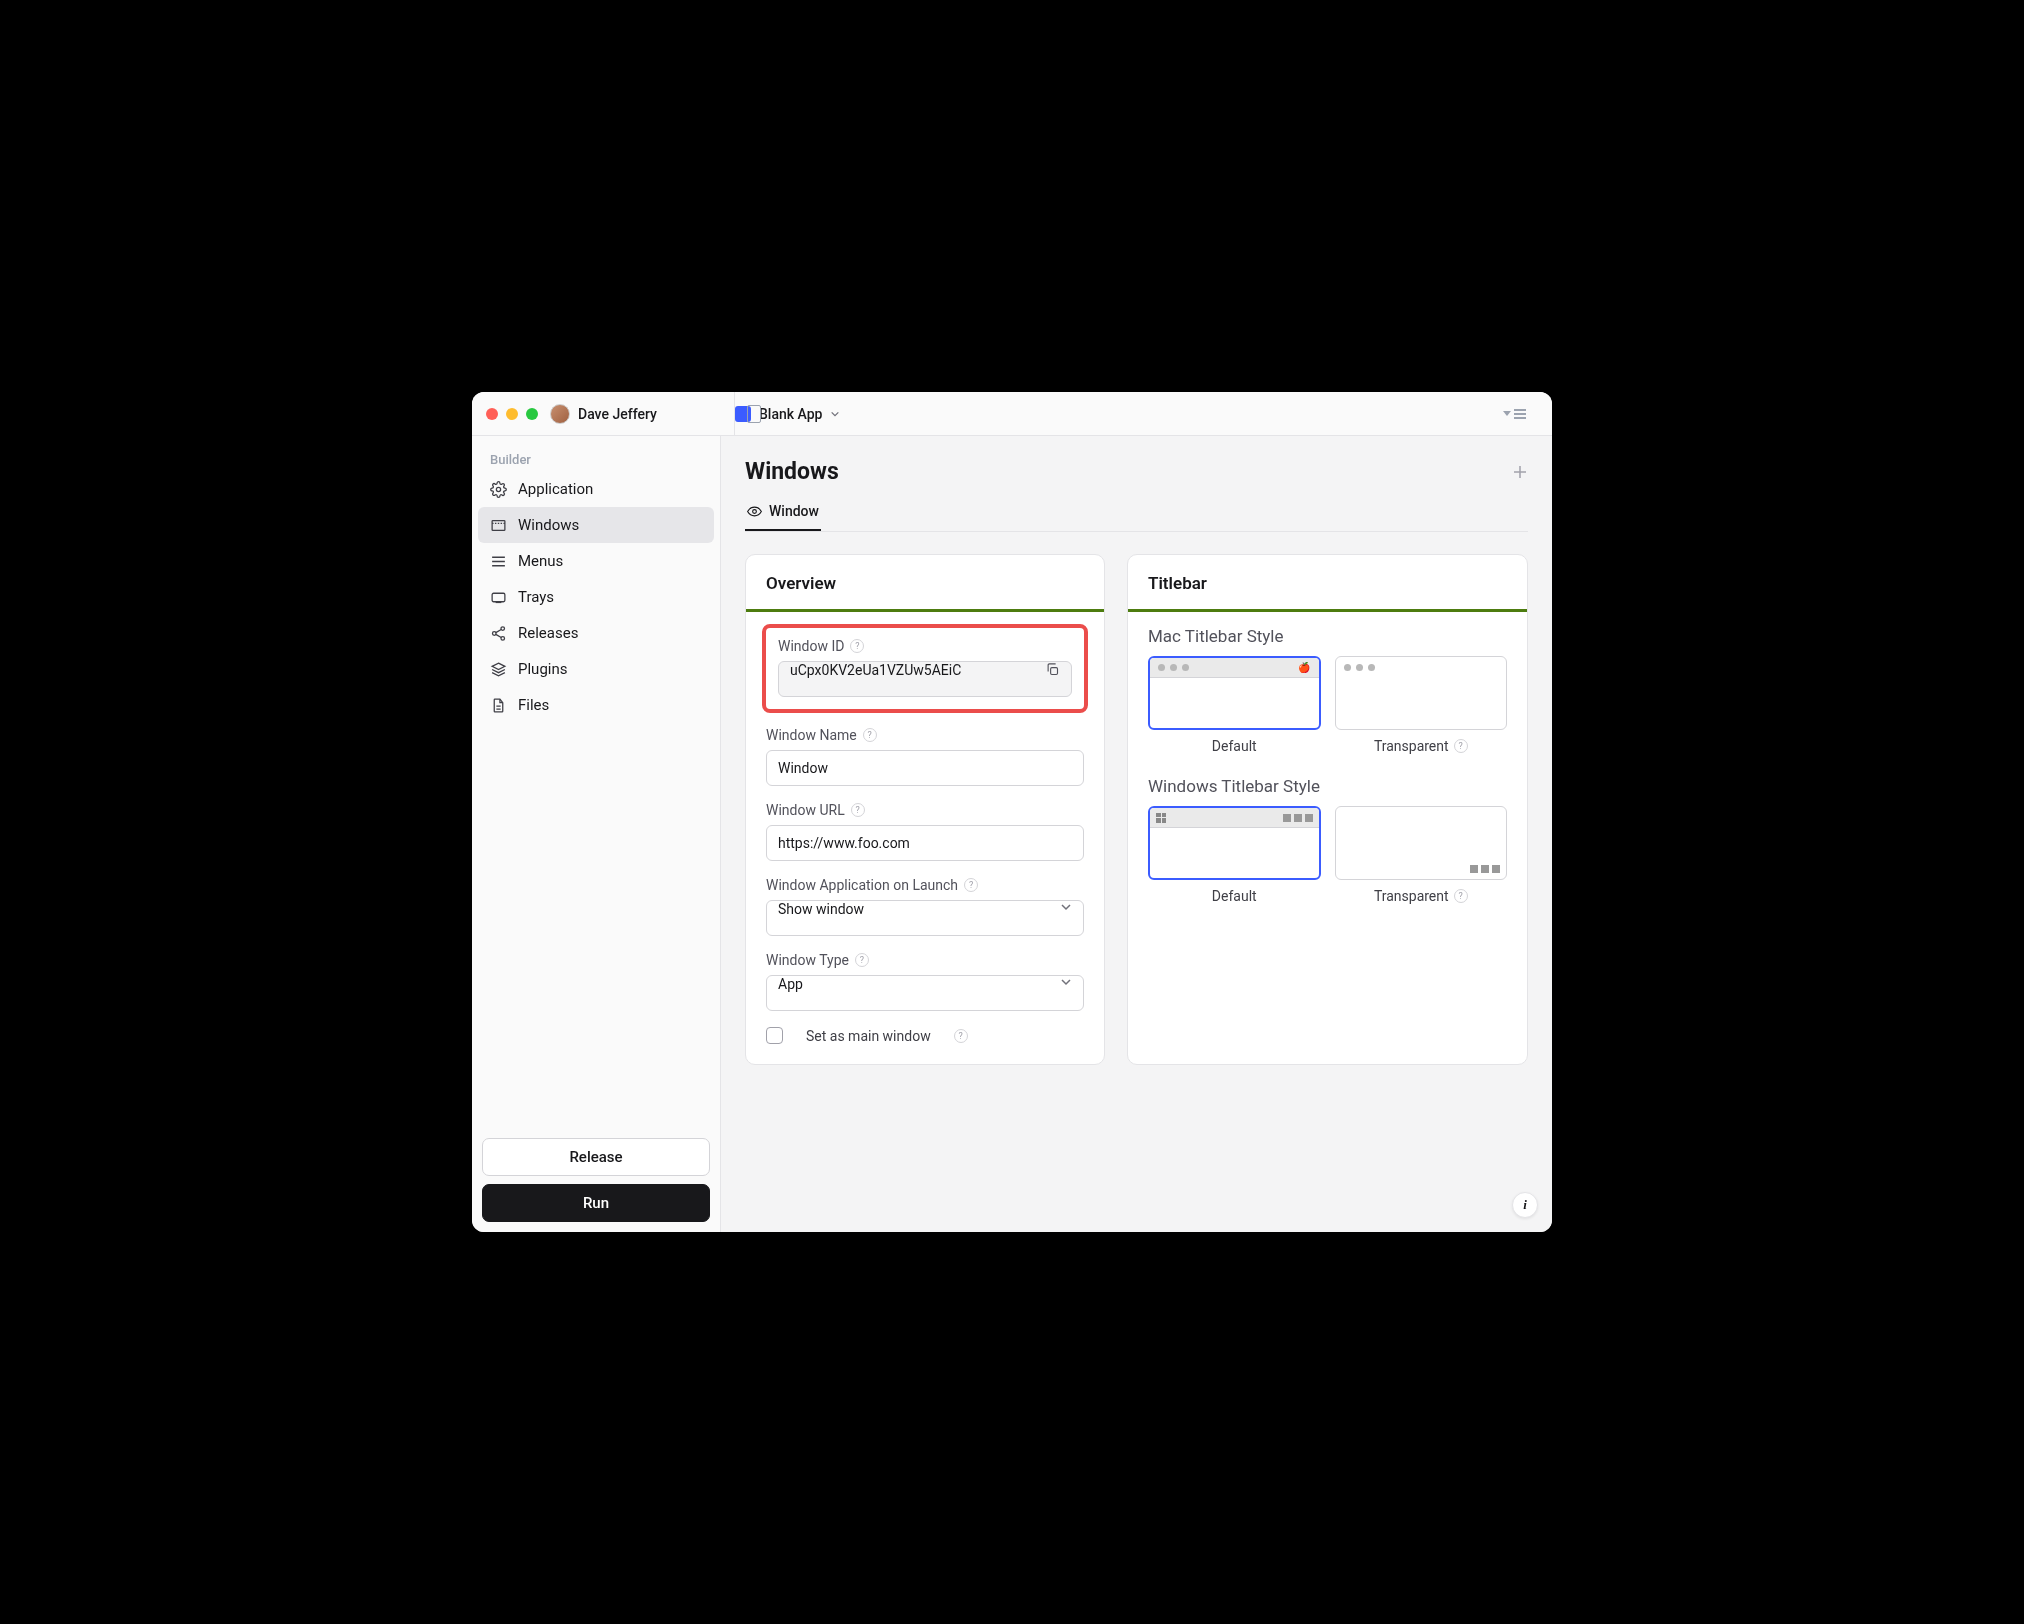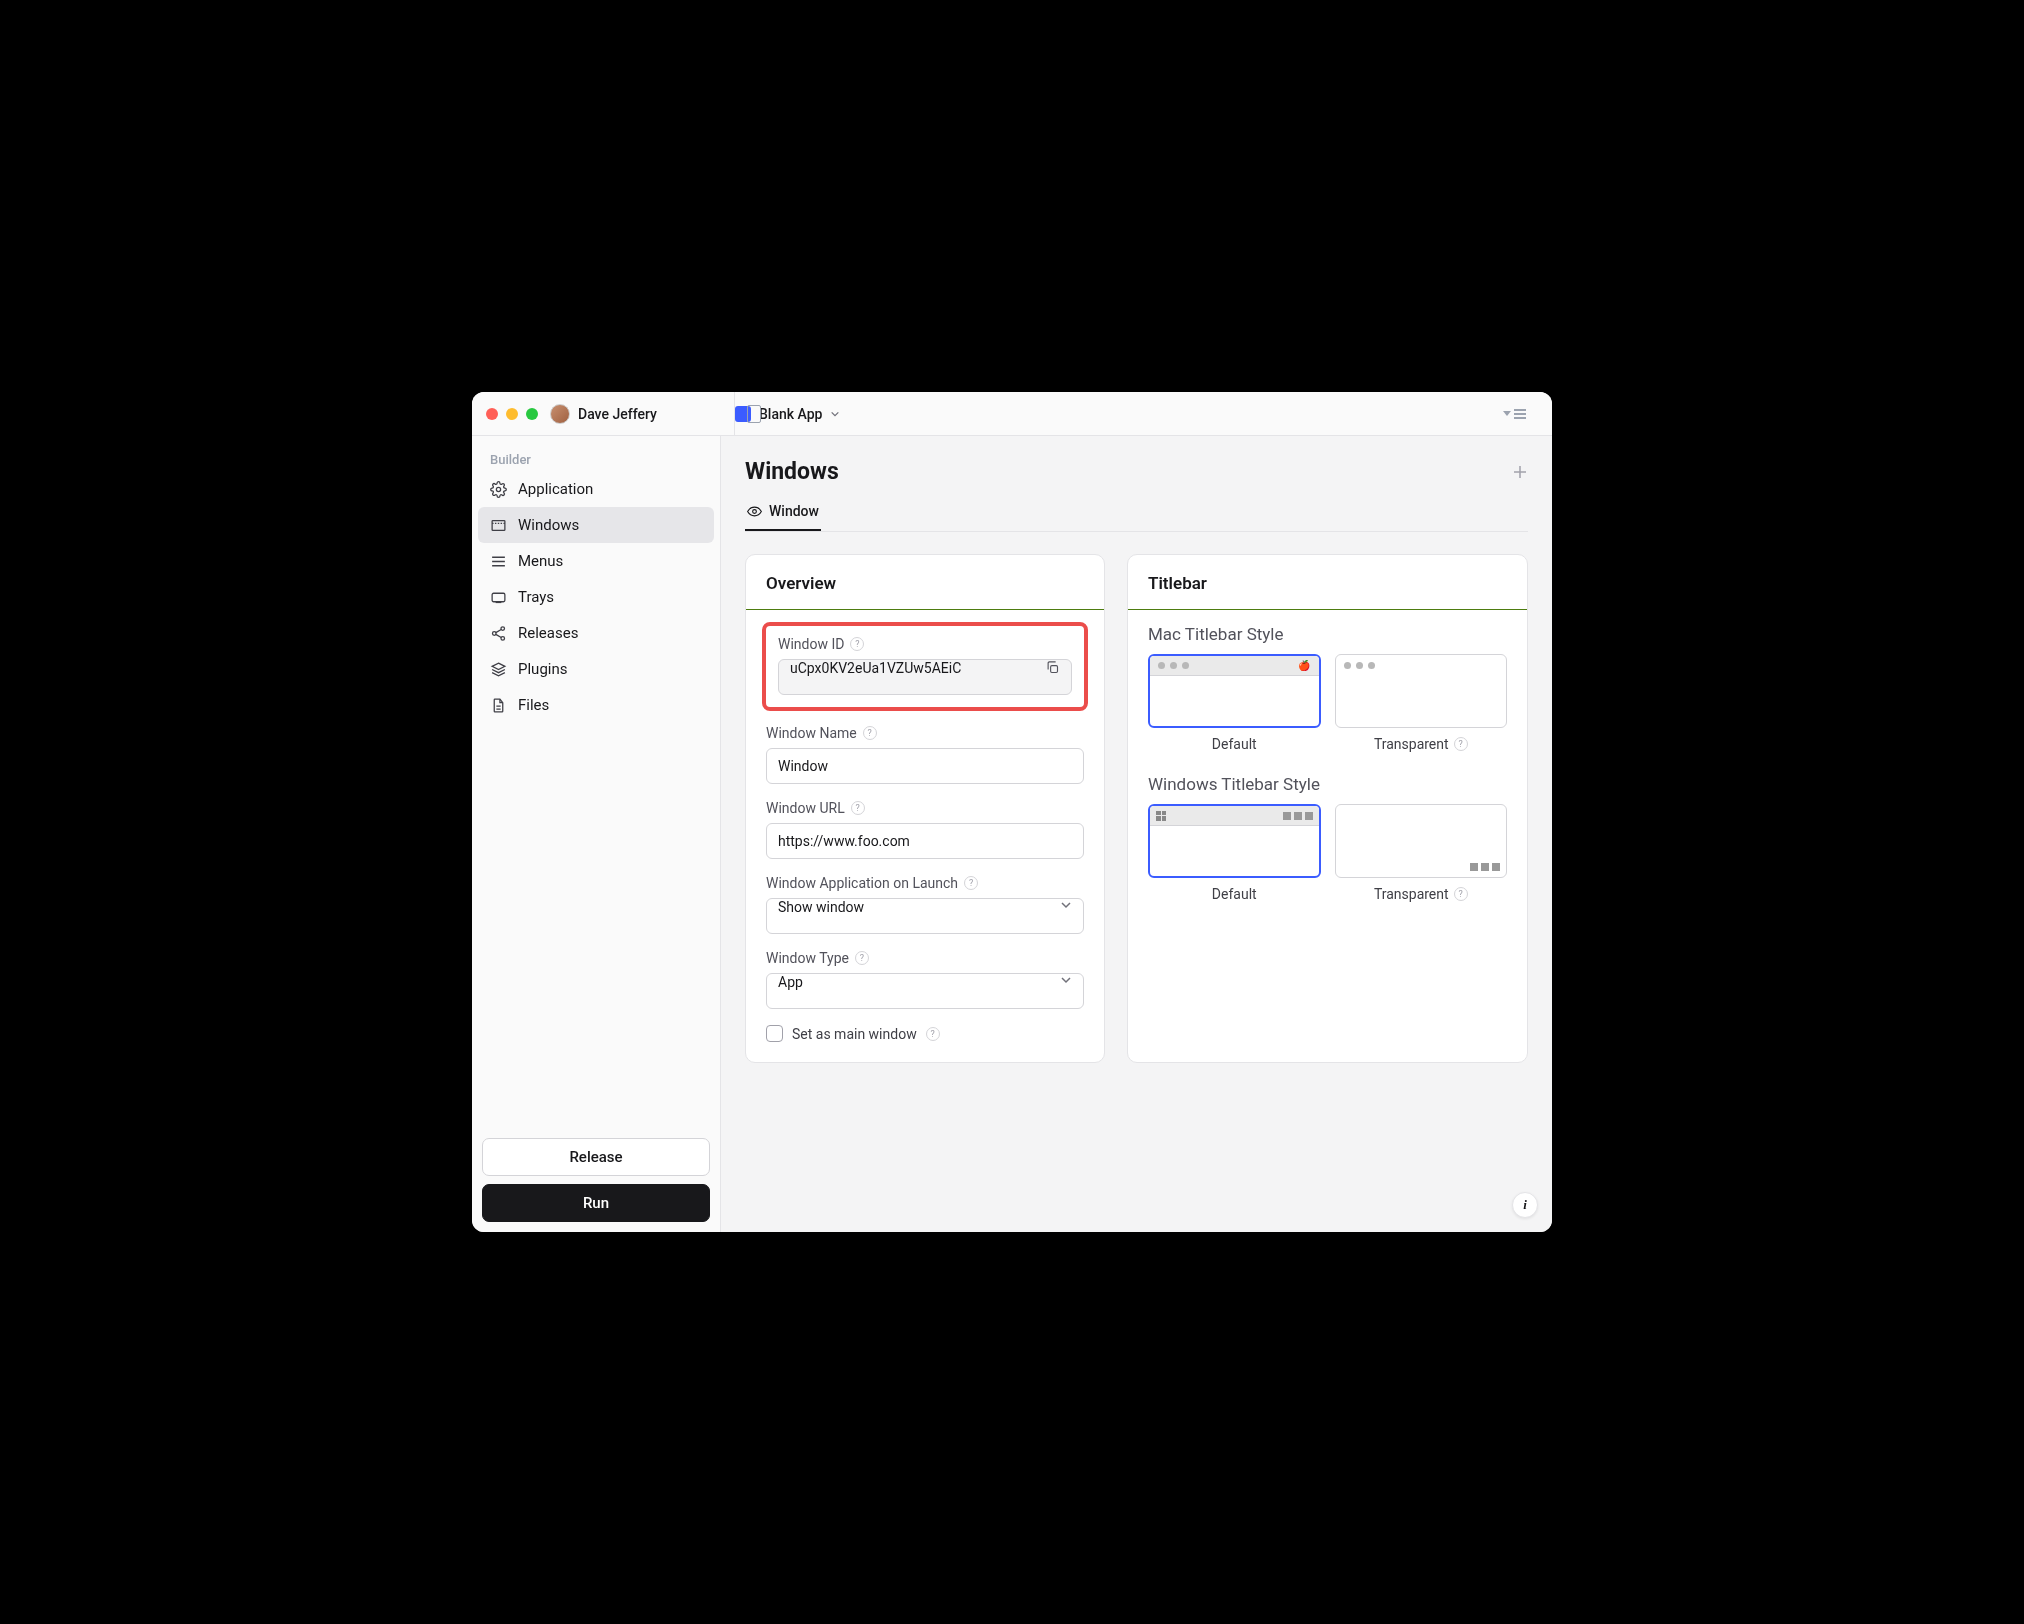--- a/index.html
+++ b/index.html
@@ -40,30 +40,30 @@
     .main-title-row { display: flex; align-items: center; justify-content: space-between; }
     .main-title { font-size: 23px; font-weight: 700; color: #18181b; }
     .plus-icon { width: 16px; height: 16px; color: #a1a1aa; cursor: pointer; }
     .tabs { display: flex; gap: 18px; margin-top: 18px; border-bottom: 1px solid #e4e4e7; }
     .tab { display: flex; align-items: center; gap: 7px; padding: 0 2px 10px; font-size: 14px; color: #18181b; border-bottom: 2px solid transparent; cursor: pointer; }
     .tab.active { border-bottom-color: #18181b; font-weight: 500; }
     .eye { width: 15px; height: 15px; }
 
     .panels { display: flex; gap: 22px; padding: 22px 24px; }
     .card { background: #fff; border: 1px solid #e4e4e7; border-radius: 10px; flex: 1; }
-    .card-title { font-size: 17px; font-weight: 600; padding: 18px 20px 16px; color: #18181b; border-bottom: 1px solid #4d7c0f; }
+    .card-title { font-size: 17px; font-weight: 600; padding: 18px 20px 16px; color: #18181b; border-bottom: 3px solid #4d7c0f; }
     .card-body { padding: 14px 20px 20px; }
     .field { margin-bottom: 16px; }
     .field-label { font-size: 14px; color: #52525b; display: flex; align-items: center; gap: 6px; margin-bottom: 7px; }
     .help { width: 14px; height: 14px; border: 1px solid #d4d4d8; border-radius: 50%; font-size: 9px; color: #a1a1aa; display: flex; align-items: center; justify-content: center; cursor: help; }
     .input, .select { width: 100%; height: 36px; border: 1px solid #d4d4d8; border-radius: 6px; padding: 0 11px; font-size: 14px; color: #18181b; background: #fff; display: flex; justify-content: space-between; }
     .readonly-box { background: #f4f4f5; }
     .copy-icon { width: 15px; height: 15px; color: #52525b; cursor: pointer; }
     .highlight-box { border: 4px solid #eb4d4b; border-radius: 8px; padding: 10px 12px 12px; margin: -2px -4px 14px; }
-    .checkbox-row { display: flex; align-items: center; gap: 9px; }
+    .checkbox-row { display: flex; align-items: center; gap: 23px; }
     .checkbox { width: 17px; height: 17px; border: 1.5px solid #a1a1aa; border-radius: 4px; cursor: pointer; }
     .checkbox-label { font-size: 14px; color: #3f3f46; }
     .chevron-down { width: 12px; height: 12px; color: #71717a; }
 
     .titlebar-section-label { font-size: 17px; color: #52525b; margin-bottom: 10px; }
     .style-row { display: flex; gap: 14px; margin-bottom: 22px; }
     .style-opt { flex: 1; display: flex; flex-direction: column; align-items: center; gap: 8px; cursor: pointer; }
     .style-preview { width: 100%; height: 74px; border: 1px solid #d4d4d8; border-radius: 6px; background: #fff; overflow: hidden; }
     .style-opt.selected .style-preview { border: 2px solid #3b5cff; }
     .style-label-row { display: flex; align-items: center; gap: 5px; font-size: 14px; color: #3f3f46; }

